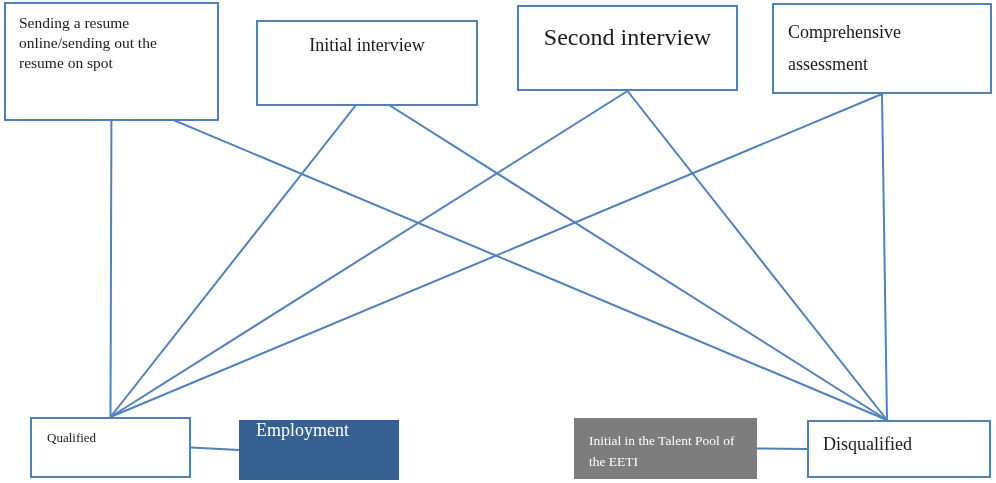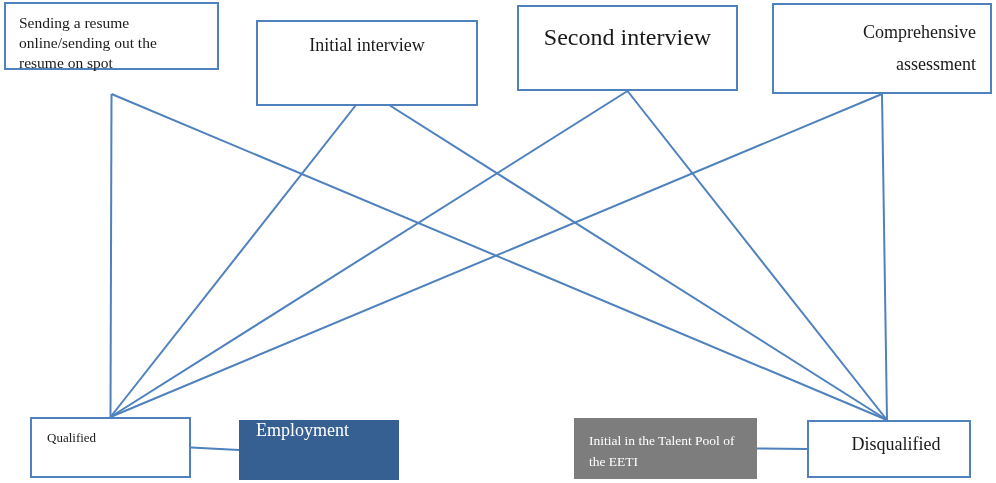--- a/index.html
+++ b/index.html
@@ -31,21 +31,21 @@
   }
   .box {
     position: absolute;
     box-sizing: border-box;
     background: #ffffff;
     border: 2px solid var(--box-border, #4f81bd);
     z-index: 1;
   }
   
   .box[data-node="sending-resume"] {
-    left: 4px; top: 2px; width: 215px; height: 68px;
+    left: 4px; top: 2px; width: 215px; height: 119px;
     padding: 9px 12px 0 13px;
     font-size: 15.5px;
     line-height: 1.3;
     text-align: left;
   }
   .box[data-node="initial-interview"] {
     left: 256px; top: 20px; width: 222px; height: 86px;
     padding-top: 13px;
     font-size: 18px;
     text-align: center;
@@ -54,21 +54,21 @@
     left: 517px; top: 5px; width: 221px; height: 86px;
     padding-top: 17px;
     font-size: 24px;
     text-align: center;
   }
   .box[data-node="comprehensive-assessment"] {
     left: 772px; top: 3px; width: 220px; height: 91px;
     padding: 11px 14px 0 14px;
     font-size: 18px;
     line-height: 1.8;
-    text-align: right;
+    text-align: left;
   }
   
   .box[data-node="qualified"] {
     left: 30px; top: 417px; width: 161px; height: 61px;
     padding: 11px 0 0 15px;
     font-size: 13px;
   }
   .box[data-node="employment"] {
     left: 239px; top: 420px; width: 160px; height: 60px;
     border: none;
@@ -82,24 +82,23 @@
   .box[data-node="talent-pool"] {
     left: 574px; top: 418px; width: 183px; height: 61px;
     border: none;
     background: var(--talent-pool-fill, #7d7d7d);
     color: var(--talent-pool-text, #ffffff);
     padding: 13px 14px 0 15px;
     font-size: 13.5px;
     line-height: 1.55;
   }
   .box[data-node="disqualified"] {
-    left: 807px; top: 420px; width: 164px; height: 58px;
+    left: 807px; top: 420px; width: 184px; height: 58px;
     padding: 12px 0 0 14px;
     font-size: 18px;
-    text-align: center;
   }
 </style>
 </head>
 <body>
 
 <div class="canvas">
 
   <svg class="wires" viewBox="0 0 996 483" xmlns="http://www.w3.org/2000/svg">
       <line x1="111.5" y1="94" x2="110.5" y2="417" class="wire"></line>
       <line x1="111.5" y1="94" x2="887" y2="420" class="wire"></line>

